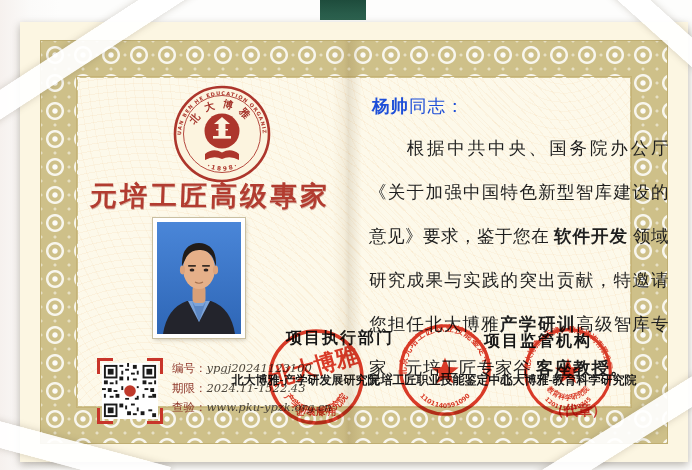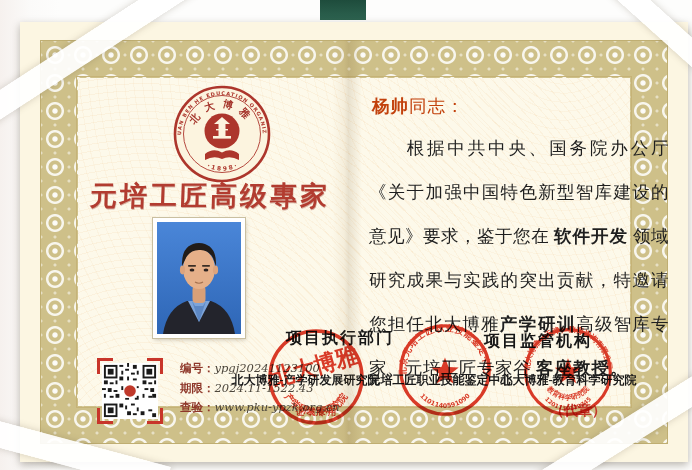--- a/index.html
+++ b/index.html
@@ -44,25 +44,25 @@
   .photo{position:absolute;left:133px;top:196px;width:84px;height:112px;
     border:4px solid #fff;box-shadow:0 0 0 1px #c9bfa0,1px 2px 4px rgba(80,60,30,.25);}
   .qr-wrap{position:absolute;left:77px;top:336px;width:66px;height:66px;}
   .qr{position:absolute;left:5px;top:5px;width:56px;height:56px;background:#fff;}
   .corner{position:absolute;width:13px;height:13px;border:0 solid #c8352a;}
   .c-tl{left:0;top:0;border-left-width:3px;border-top-width:3px;}
   .c-tr{right:0;top:0;border-right-width:3px;border-top-width:3px;}
   .c-bl{left:0;bottom:0;border-left-width:3px;border-bottom-width:3px;}
   .c-br{right:0;bottom:0;border-right-width:3px;border-bottom-width:3px;}
   .cred{position:absolute;left:152px;top:337px;width:180px;font-size:11.5px;line-height:19.5px;white-space:nowrap;}
-  .cred .lab{color:#8e372a;font-weight:bold;margin-left:8px;}
+  .cred .lab{color:#8e372a;font-weight:normal;}
   .cred .val{color:#4c463c;font-style:italic;font-family:"DejaVu Serif",serif;}
 
   
-  .name-line{position:absolute;left:352px;top:72px;font-size:17.5px;color:#c2410c;letter-spacing:1px;}
+  .name-line{position:absolute;left:352px;top:72px;font-size:17.5px;color:#1d4ed8;letter-spacing:1px;}
   .name-line .nm{font-weight:bold;}
   .body-text{position:absolute;left:349px;top:104px;width:300px;font-size:17.5px;line-height:44px;
     color:#1f1f1f;text-align:justify;text-indent:2.15em;letter-spacing:.5px;}
   .body-text b{letter-spacing:1px;margin-top:30px;}
 
   
   .ft-label{position:absolute;font-size:16px;font-weight:bold;color:#161616;letter-spacing:2px;z-index:2;}
   .ft-exec{left:240px;top:306px;width:160px;text-align:center;}
   .ft-sup{left:438px;top:309px;width:160px;text-align:center;}
   .ft-org{position:absolute;top:350px;font-size:12px;font-weight:bold;color:#1a1a1a;text-align:center;z-index:2;white-space:nowrap;}

